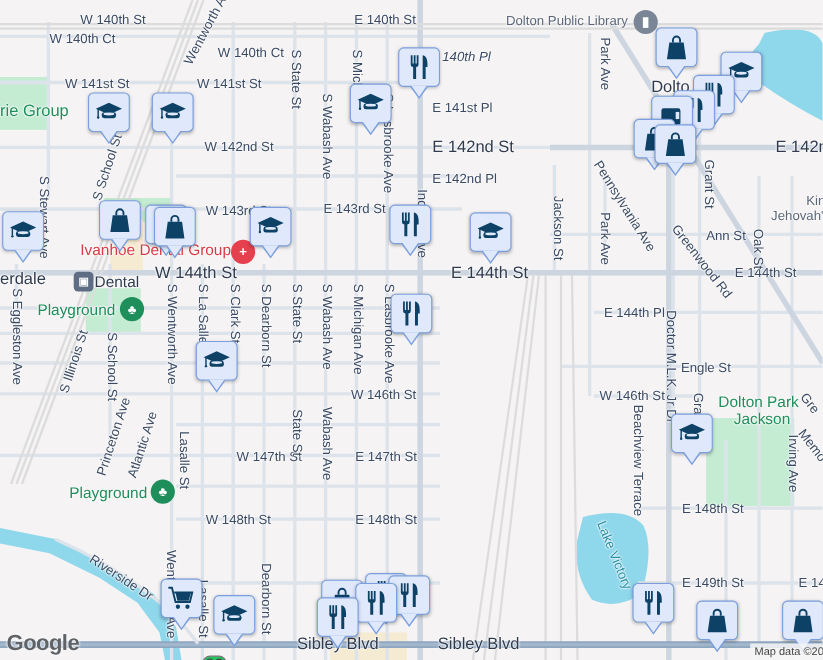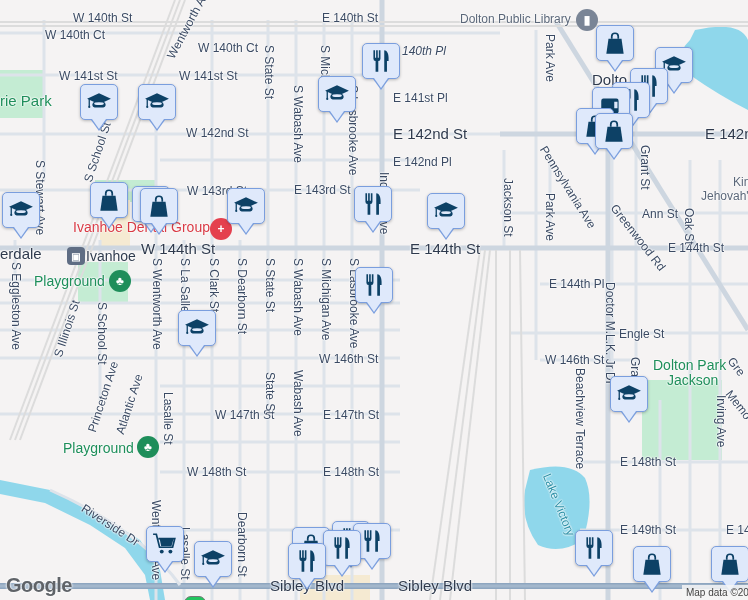--- a/index.html
+++ b/index.html
@@ -184,26 +184,26 @@
   <span class="lbl" style="left:114px;top:432px;transform:rotate(-72deg);transform-origin:0 0;">Atlantic Ave</span>
   <span class="lbl" style="left:86px;top:502px;transform:rotate(33deg);transform-origin:0 0;">Riverside Dr</span>
   <span class="lbl" style="left:548px;top:144px;transform:rotate(58deg);transform-origin:0 0;">Pennsylvania Ave</span>
   <span class="lbl" style="left:618px;top:202px;transform:rotate(52deg);transform-origin:0 0;">Greenwood Rd</span>
   <span class="lbl" style="left:735px;top:355px;transform:rotate(52deg);transform-origin:0 0;">Gre</span>
   <span class="lbl" style="left:733px;top:388px;transform:rotate(52deg);transform-origin:0 0;">Memo</span>
 
   <span class="lbl big" style="left:0px;top:246px;font-size:15px;">erdale</span>
   <span class="lbl big" style="left:592px;top:72px;font-size:15px;">Dolto</span>
   <span class="round-poi" style="left:67px;top:247px;width:18px;height:18px;border-radius:4px;background:#5f6d84;font-size:10px;">▣</span>
-  <span class="lbl big" style="left:86px;top:249px;font-size:14px;">Ivanhoe</span>
+  <span class="lbl big" style="left:86px;top:249px;font-size:14px;">Dental</span>
   <span class="lbl place" style="left:437px;top:13px;">Dolton Public Library</span>
   <span class="round-poi" style="left:576px;top:9px;background:#7a8596;">▮</span>
   <span class="lbl poi-red" style="left:73px;top:220px;">Ivanhoe Dental Group</span>
   <span class="round-poi" style="left:210px;top:218px;background:#e4404e;">+</span>
-  <span class="lbl poi-green" style="left:0px;top:93px;font-size:15px;">rie Park</span>
+  <span class="lbl poi-green" style="left:0px;top:93px;font-size:15px;">rie Group</span>
   <span class="lbl poi-green" style="left:34px;top:274px;">Playground</span>
   <span class="round-poi" style="left:109px;top:270px;background:#1e8e5a;">♣</span>
   <span class="lbl poi-green" style="left:63px;top:441px;">Playground</span>
   <span class="round-poi" style="left:137px;top:436px;background:#1e8e5a;">♣</span>
   <span class="lbl poi-green" style="left:653px;top:358px;">Dolton Park</span>
   <span class="lbl poi-green" style="left:667px;top:373px;">Jackson</span>
   <span class="lbl place" style="left:710px;top:176px;">Kingdo</span>
   <span class="lbl place" style="left:678px;top:190px;">Jehovah's W</span>
   <span class="lbl water" style="left:552px;top:472px;transform:rotate(68deg);transform-origin:0 0;">Lake Victory</span>
 

